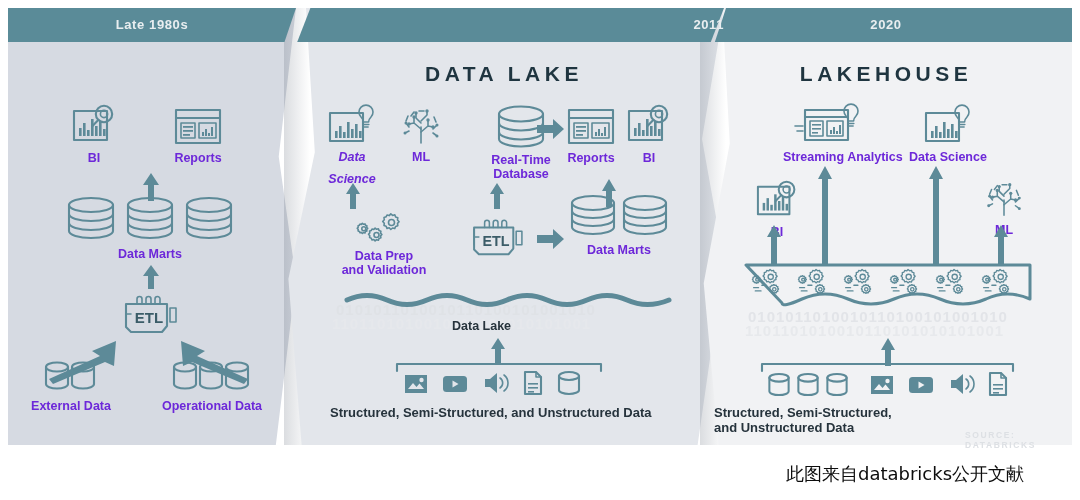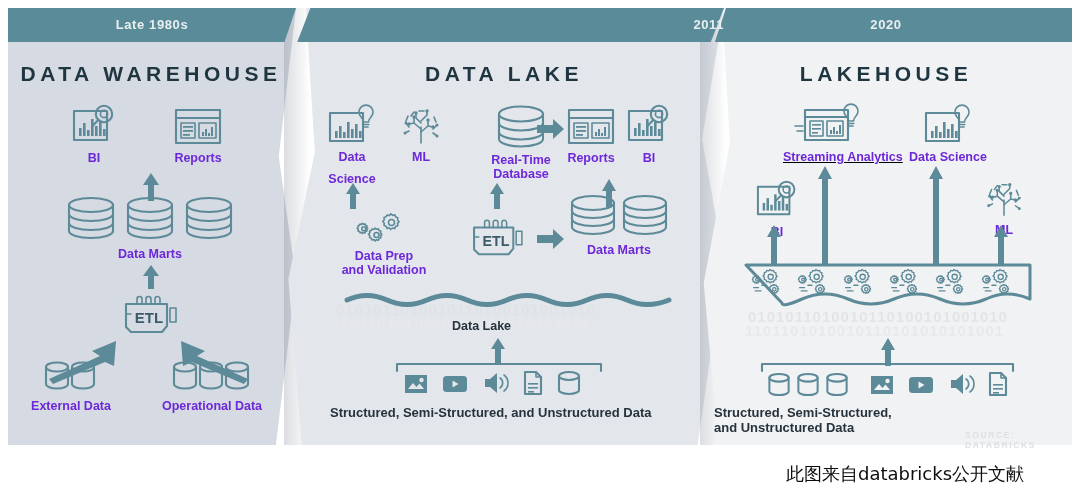--- a/index.html
+++ b/index.html
@@ -68,21 +68,20 @@
   <div class="panel-shadow" style="left:700px"></div>
   <div class="panel" id="panel-3"></div>
 
   <div class="band" id="band-1"></div>
   <div class="band" id="band-2"></div>
   <div class="band" id="band-3"></div>
   <div class="band-label" id="band-label-1">Late 1980s</div>
   <div class="band-label" id="band-label-2">2011</div>
   <div class="band-label" id="band-label-3">2020</div>
 
-  <div class="panel-title" id="title-1">DATA WAREHOUSE</div>
   <div class="panel-title" id="title-2">DATA LAKE</div>
   <div class="panel-title" id="title-3">LAKEHOUSE</div>
 
   <div class="node" style="left:62px; top:104px; width:64px;">
     <span>
       <svg width="52" height="44" viewBox="0 0 52 44">
         <rect class="st" x="6" y="7" width="33" height="29"></rect>
         <g class="stf">
           <rect x="11" y="24" width="2.6" height="8"></rect>
             <rect x="15" y="19" width="2.6" height="13"></rect>
@@ -207,21 +206,21 @@
           <ellipse cx="43" cy="7" rx="11" ry="4.5"></ellipse>
             <path d="M32 7 v17 a11 4.5 0 0 0 22 0 v-17"></path>
           <ellipse cx="69" cy="7" rx="11" ry="4.5"></ellipse>
             <path d="M58 7 v17 a11 4.5 0 0 0 22 0 v-17"></path>
         </g>
       </svg>
     </span>
     <div class="cap">Operational Data</div>
   </div>
 
-  <div class="node" style="left:318px; top:105px; width:68px;">
+  <div class="node" style="left:318px; top:105px; width:68px;font-style:italic;">
     <span>
       <svg width="54" height="42" viewBox="0 0 54 42">
         <rect class="st" x="5" y="8" width="33" height="28"></rect>
         <g class="stf">
           <rect x="10" y="26" width="2.6" height="7"></rect>
             <rect x="14" y="21" width="2.6" height="12"></rect>
           <rect x="18" y="27" width="2.6" height="6"></rect>
             <rect x="22" y="17" width="2.6" height="16"></rect>
           <rect x="26" y="24" width="2.6" height="9"></rect>
             <rect x="30" y="19" width="2.6" height="14"></rect>
@@ -471,21 +470,21 @@
         <g class="st">
             <ellipse cx="13" cy="6" rx="10" ry="4"></ellipse>
             <path d="M3 6 v14 a10 4 0 0 0 20 0 v-14"></path>
           </g>
       </svg>
     </span>
   </div>
 
   <div class="lake-label" style="left:330px; top:405px; font-size:13px;">Structured, Semi-Structured, and Unstructured Data</div>
 
-  <div class="node" style="left:783px; top:105px; width:92px;text-decoration:underline;">
+  <div class="node" style="left:783px; top:105px; width:92px;">
     <span>
       <svg width="72" height="42" viewBox="0 0 72 42">
         <rect class="st" x="12" y="5" width="43" height="30"></rect>
         <line class="st" x1="12" y1="12" x2="55" y2="12"></line>
         <rect class="st thin" x="17" y="16" width="13" height="15"></rect>
         <g class="stf">
             <rect x="19" y="19" width="9" height="1.6"></rect>
             <rect x="19" y="23" width="9" height="1.6"></rect>
             <rect x="19" y="27" width="6" height="1.6"></rect>
           </g>

